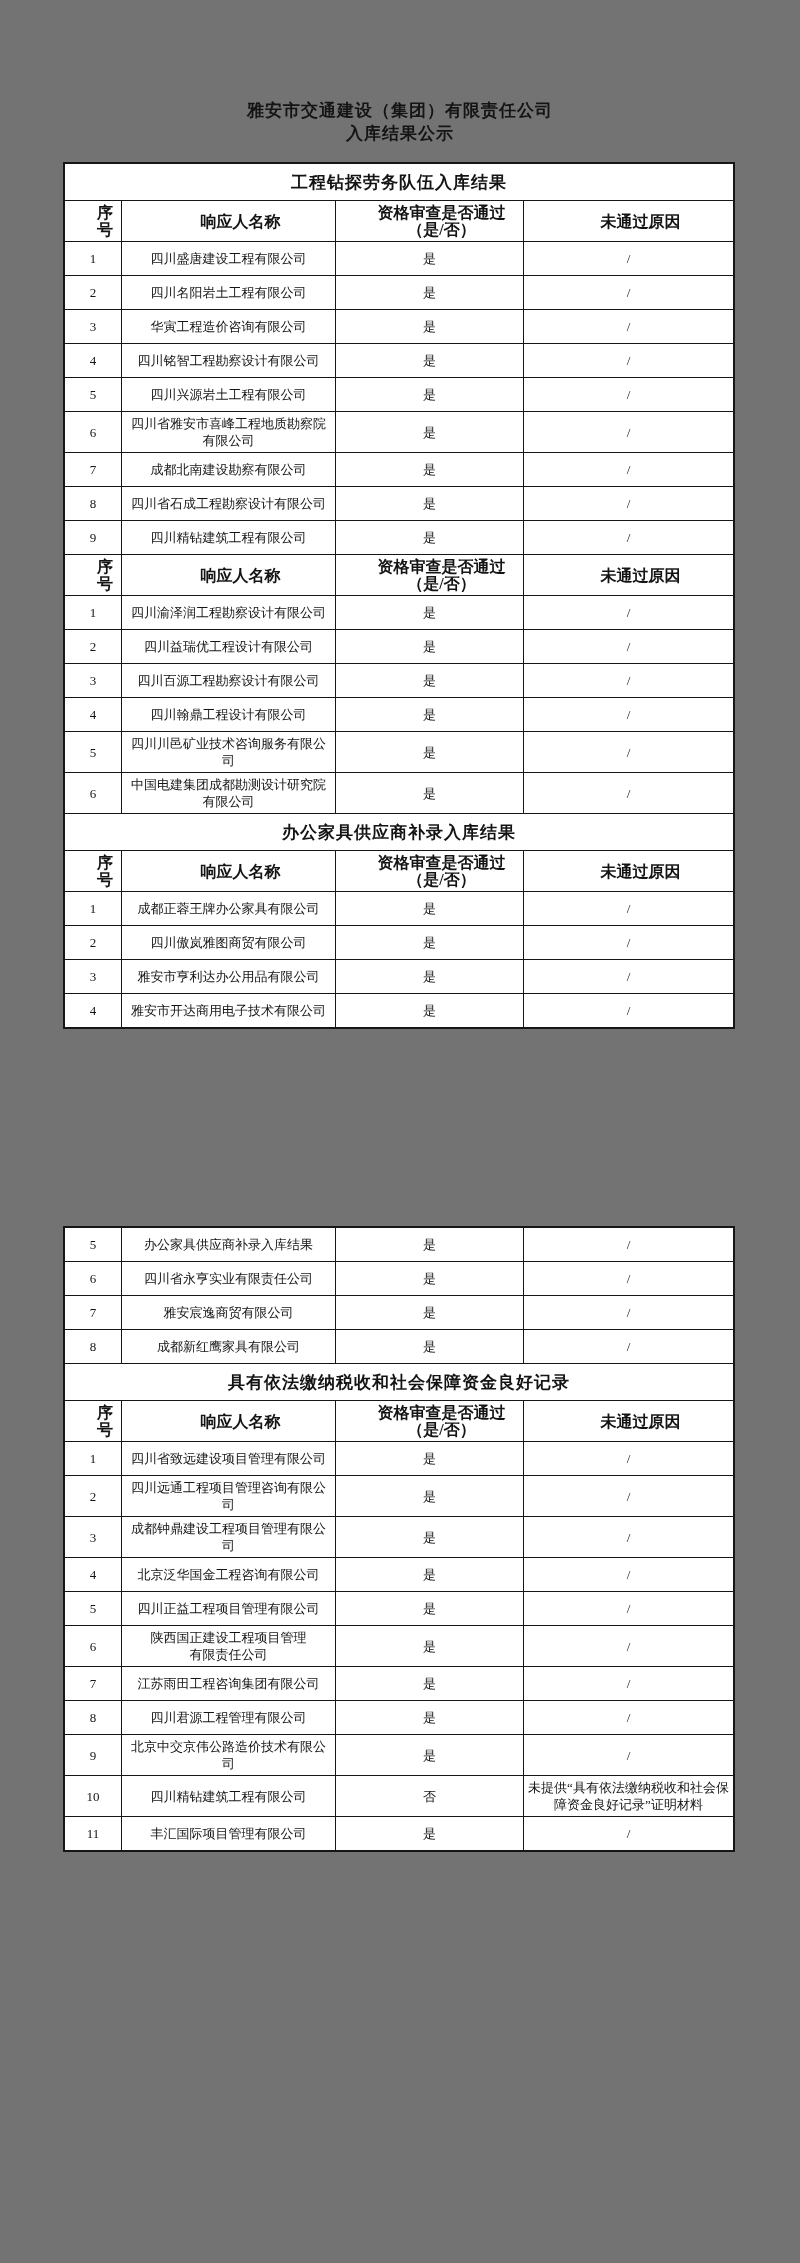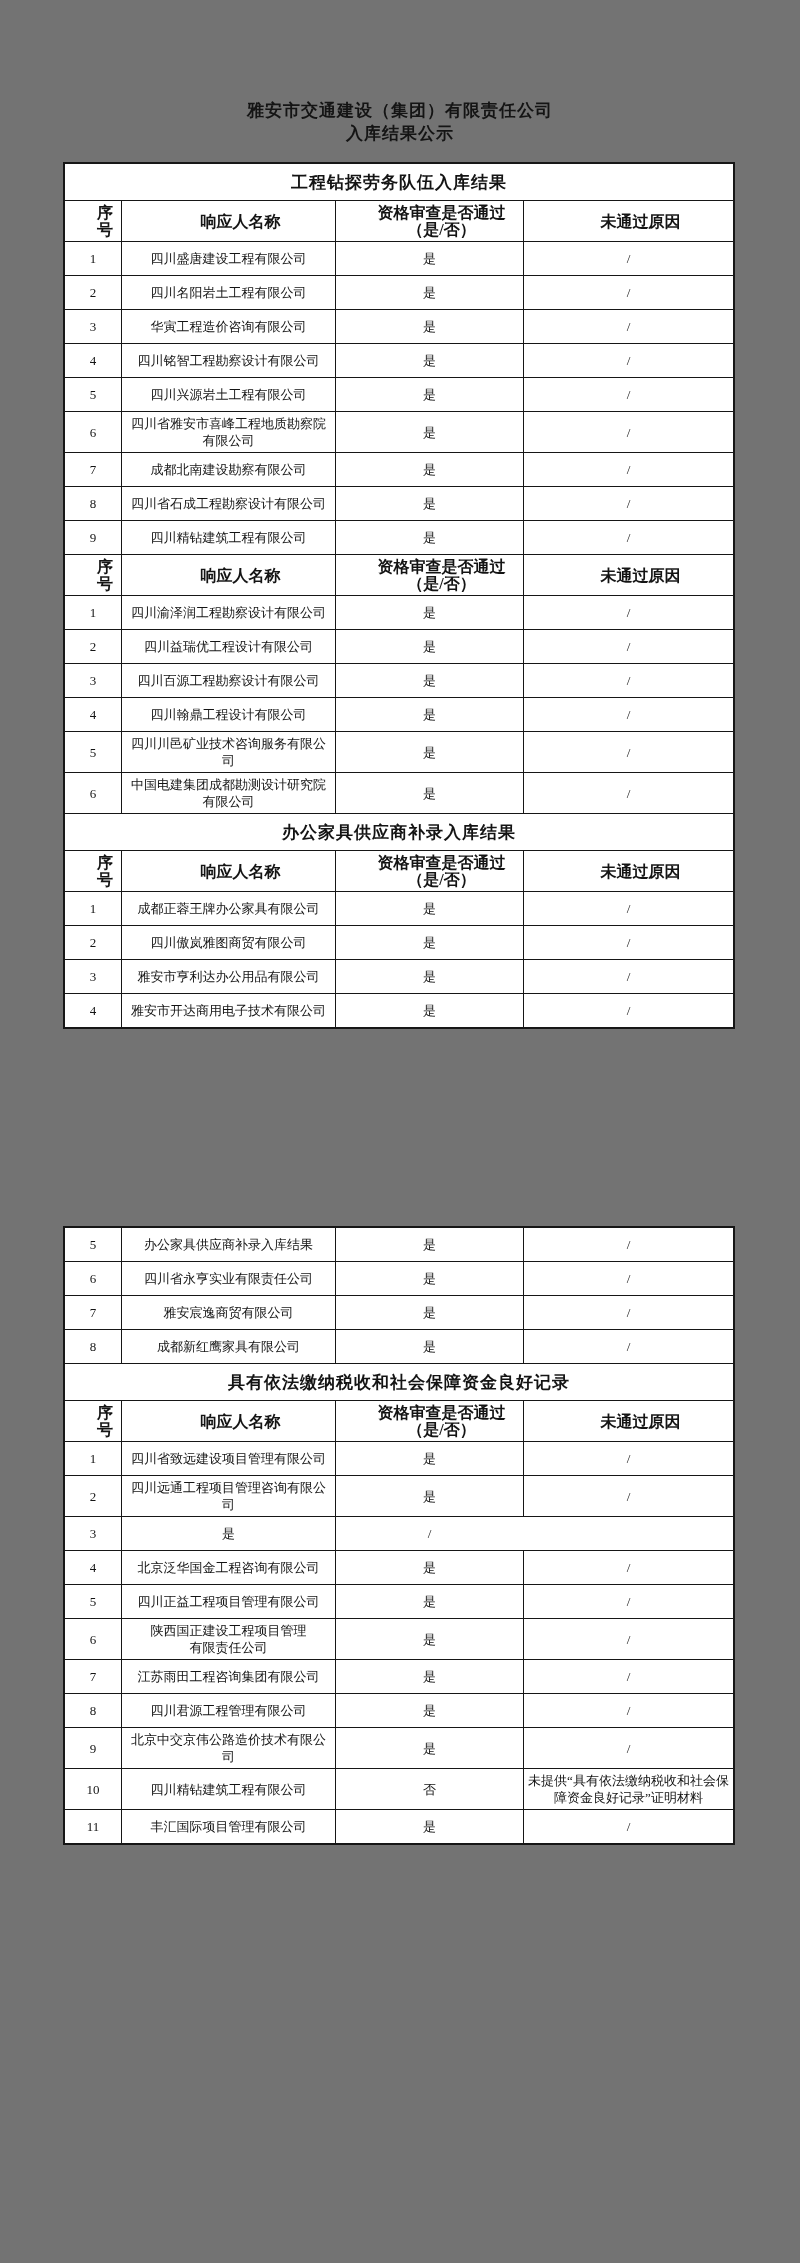--- a/index.html
+++ b/index.html
@@ -251,20 +251,21 @@
         <div>/</div>
       </div>
       <div class="trow">
         <div>2</div>
         <div>四川远通工程项目管理咨询有限公司</div>
         <div>是</div>
         <div>/</div>
       </div>
       <div class="trow">
         <div>3</div>
+        <div>成都钟鼎建设工程项目管理有限公司</div>
         <div>是</div>
         <div>/</div>
       </div>
       <div class="trow">
         <div>4</div>
         <div>北京泛华国金工程咨询有限公司</div>
         <div>是</div>
         <div>/</div>
       </div>
       <div class="trow">

